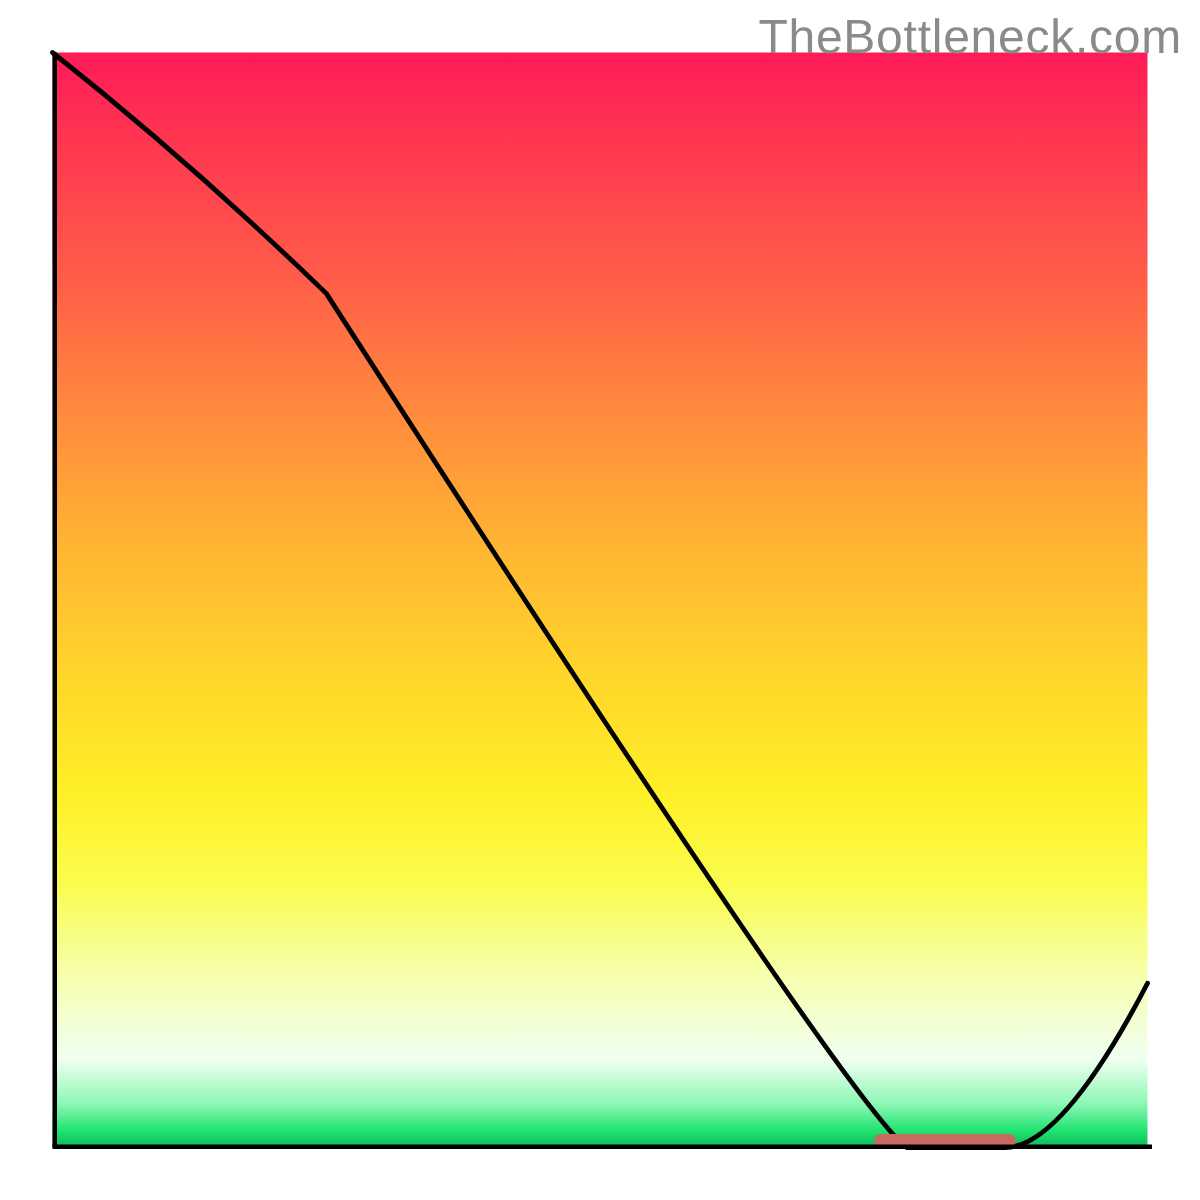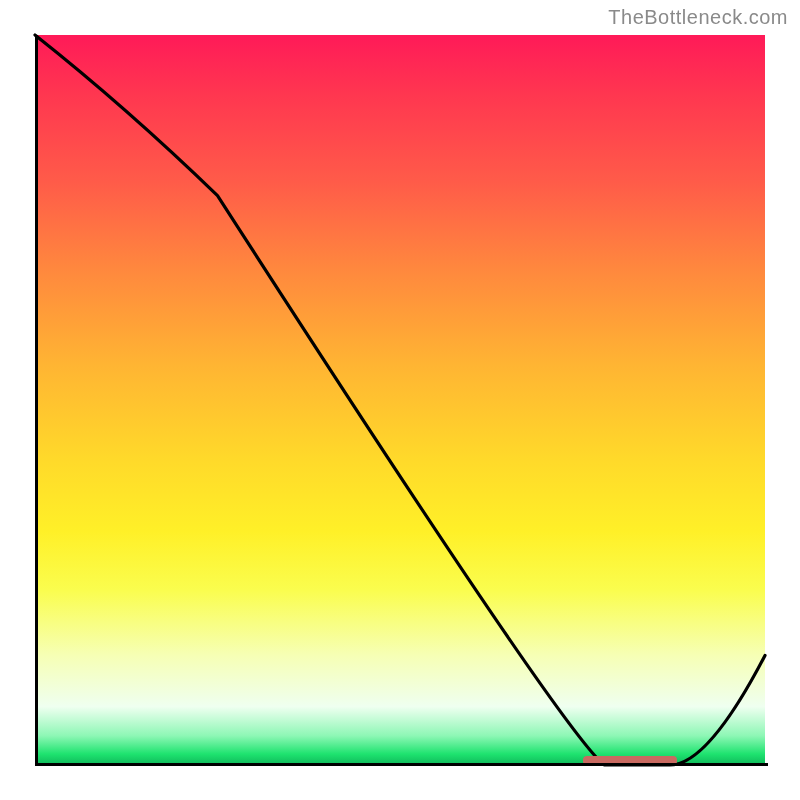--- a/index.html
+++ b/index.html
@@ -13,21 +13,21 @@
   }
   .stage {
     position: relative;
     width: 800px;
     height: 800px;
   }
   .watermark {
     position: absolute;
     top: 6px;
     right: 12px;
-    font-size: 20px;
+    font-size: 32px;
     font-weight: 400;
     color: #8a8a8a;
     letter-spacing: 0.5px;
     z-index: 10;
     user-select: none;
   }
   .plot {
     position: absolute;
     left: 35px;
     top: 35px;

